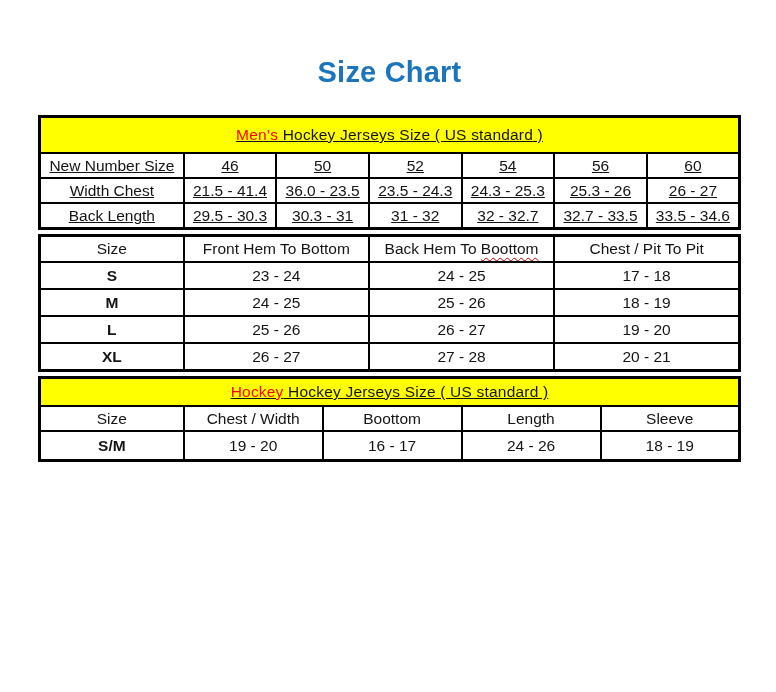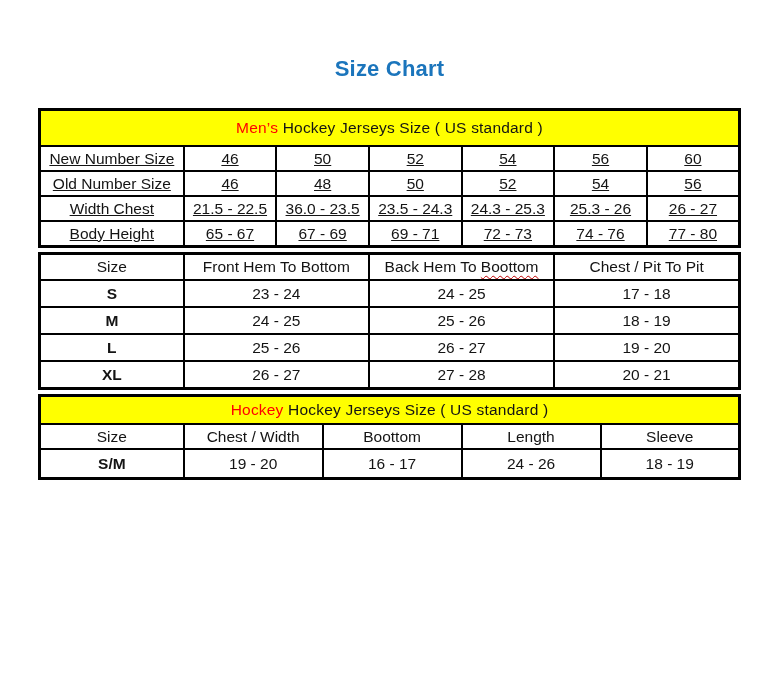--- a/index.html
+++ b/index.html
@@ -14,21 +14,21 @@
   }
   .page {
     box-sizing: border-box;
     width: 776px;
     height: 692px;
     padding: 56px 35px 0 38px;
   }
   .title {
     margin: 0 0 26px 0;
     text-align: center;
-    font-size: 22px;
+    font-size: 29px;
     font-weight: bold;
     color: var(--title-color, #1B75BC);
     letter-spacing: 0.2px;
   }
   table.size-table {
     width: 100%;
     border-collapse: collapse;
     table-layout: fixed;
     margin: 0 0 4px 0;
     border: 3px solid var(--border-color, #000);
@@ -42,20 +42,21 @@
     font-size: 15.5px;
     font-weight: normal;
     white-space: nowrap;
     overflow: hidden;
   }
   td.banner {
     background: var(--banner-bg, #FFFF00);
     font-weight: bold;
     font-size: 17px;
     letter-spacing: 0.2px;
+    text-decoration: underline;
   }
   .banner-hl { color: var(--banner-hl, #FF0000); }
   .header-row th { font-weight: bold; }
   td.row-label.bold { font-weight: bold; }
 
   
   .sec-mens td.banner   { height: 34px; }
   .sec-mens .header-row th { height: 23px; }
   .sec-mens .data-row td { height: 23px; text-decoration: underline; }
 
@@ -97,45 +98,36 @@
           <tr class="data-row">
             <td class="row-label">New Number Size</td>
             <td class="cell">46</td>
             <td class="cell">50</td>
             <td class="cell">52</td>
             <td class="cell">54</td>
             <td class="cell">56</td>
             <td class="cell">60</td>
           </tr>
           <tr class="data-row">
-            <td class="row-label">Old Number Size</td>
-            <td class="cell">46</td>
-            <td class="cell">48</td>
-            <td class="cell">50</td>
-            <td class="cell">52</td>
-            <td class="cell">54</td>
-            <td class="cell">56</td>
-          </tr>
-          <tr class="data-row">
             <td class="row-label">Width Chest</td>
-            <td class="cell">21.5 - 22.5</td>
+            <td class="cell">21.5 - 41.4</td>
             <td class="cell">36.0 - 23.5</td>
             <td class="cell">23.5 - 24.3</td>
             <td class="cell">24.3 - 25.3</td>
             <td class="cell">25.3 - 26</td>
             <td class="cell">26 - 27</td>
           </tr>
           <tr class="data-row">
-            <td class="row-label">Body Height</td>
-            <td class="cell">65 - 67</td>
-            <td class="cell">67 - 69</td>
-            <td class="cell">69 - 71</td>
-            <td class="cell">72 - 73</td>
-            <td class="cell">74 - 76</td>
-            <td class="cell">77 - 80</td>
+            <td class="row-label">Back Length</td>
+            <td class="cell">29.5 - 30.3</td>
+            <td class="cell">30.3 - 31</td>
+            <td class="cell">31 - 32</td>
+            <td class="cell">32 - 32.7</td>
+            <td class="cell">32.7 - 33.5</td>
+            <td class="cell">33.5 - 34.6</td>
           </tr>
         </tbody>
       </table>
       <table class="size-table sec-womens">
         <colgroup>
           <col style="width: 20.6%;">
           <col style="width: 26.467%;">
           <col style="width: 26.467%;">
           <col style="width: 26.467%;">
         </colgroup>

